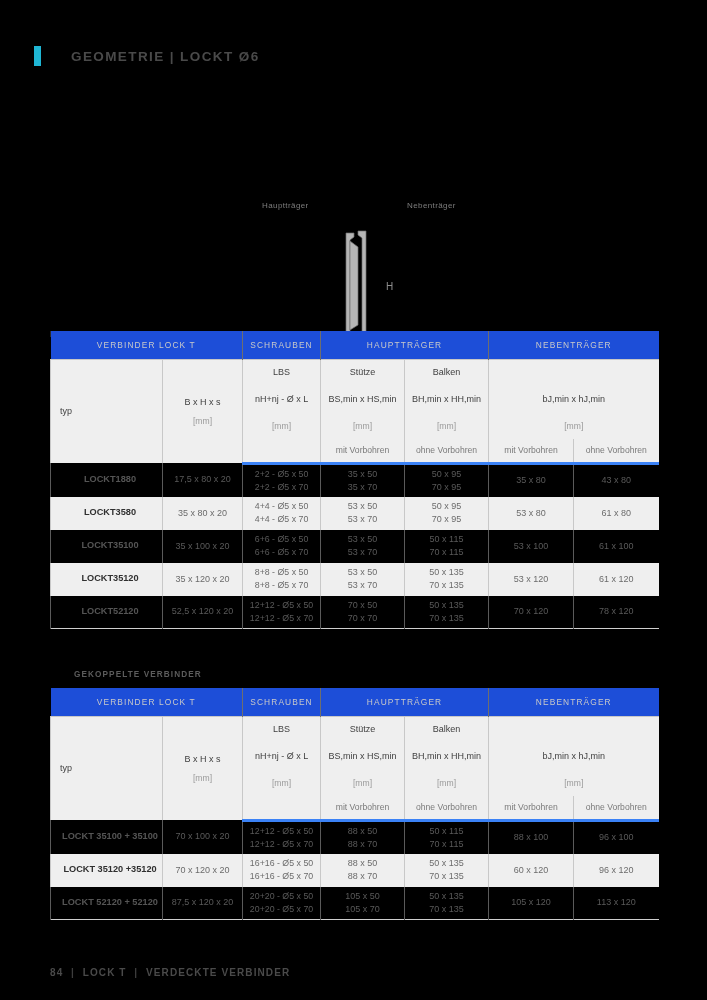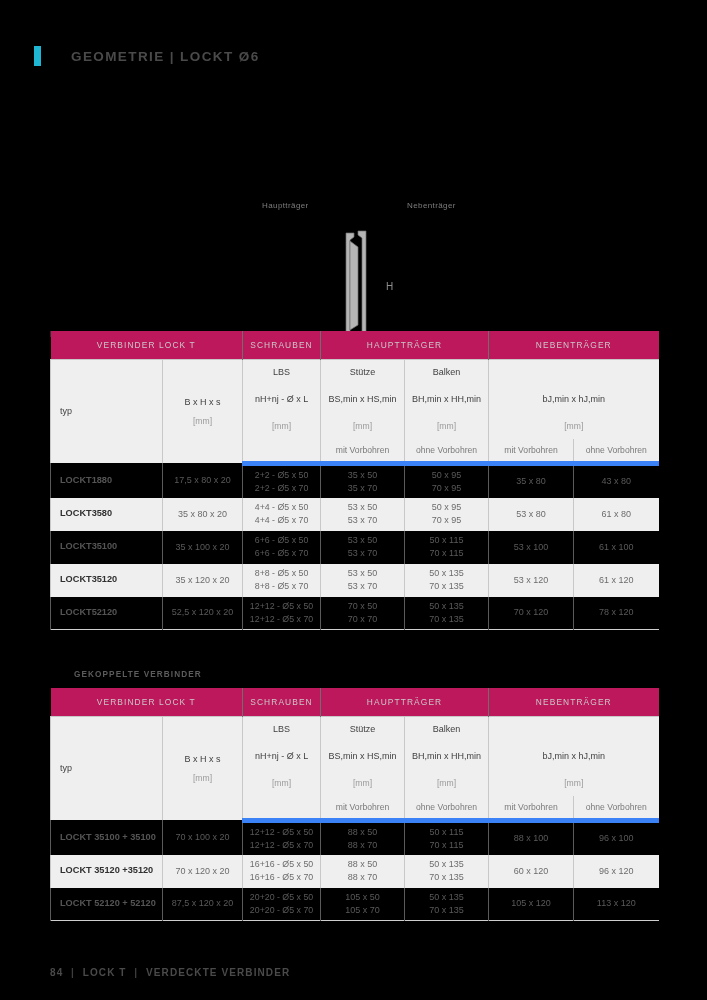--- a/index.html
+++ b/index.html
@@ -93,38 +93,38 @@
   }
 
   
   .grp-row td {
     height: 28px;
     color: #c9c9c9;
     font-size: 8.4px;
     font-weight: bold;
     letter-spacing: 1.1px;
     text-transform: uppercase;
-    background: #be185d;
+    background: #1d4ed8;
     border-left: 1px solid #6e6e6e;
   }
   .grp-row td.first { border-left: none; }
 
   
   .sub-block td {
     background: #efefef;
     color: #4d4d4d;
     border-left: 1px solid #c8c8c8;
     border-top: 1px solid #c8c8c8;
   }
   .sub-block td.first { border-left: 1px solid #c8c8c8; }
 
   .sub-line1 td { height: 26px; font-size: 9px; color:#3f3f3f; vertical-align: bottom; padding-bottom:2px; border-top: 1px solid #c8c8c8; }
   .sub-line2 td { height: 28px; font-size: 9px; color:#3f3f3f; border-top: none; }
   .sub-line3 td { height: 26px; font-size: 8.6px; color:#9a9a9a; border-top: none; }
-  .sub-line4 td { height: 24px; font-size: 8.6px; color:#7a7a7a; border-top: none; border-bottom: 5px solid #3b82f6;}
+  .sub-line4 td { height: 24px; font-size: 8.6px; color:#7a7a7a; border-top: none; border-bottom: 3px solid #3b82f6;}
 
   .sub-line1 td.nb, .sub-line2 td.nb, .sub-line3 td.nb { border-left: 1px solid #c8c8c8; }
 
   
   tr.data td {
     height: 33px;
     font-size: 9px;
     border-left: 1px solid #c8c8c8;
     line-height: 1.45;
     padding: 3px 2px;
@@ -133,21 +133,21 @@
     background: #000;
     color: #5a5a5a;
     border-left: 1px solid #5a5a5a;
   }
   tr.data.light td {
     background: #efefef;
     color: #6b6b6b;
     border-left: 1px solid #c8c8c8;
   }
   tr.data td.typ {
-    text-align: left;
+    text-align: center;
     padding-left: 9px;
     font-weight: bold;
     font-size: 9.2px;
   }
   tr.data.dark td.typ { color: #555; }
   tr.data.light td.typ { color: #2f2f2f; }
   tr.data td.twoline { font-size: 8.8px; }
   .two span { display: block; }
   .tbl-botline { border-bottom: 1px solid #cfcfcf; padding-left: 24px; }
 

